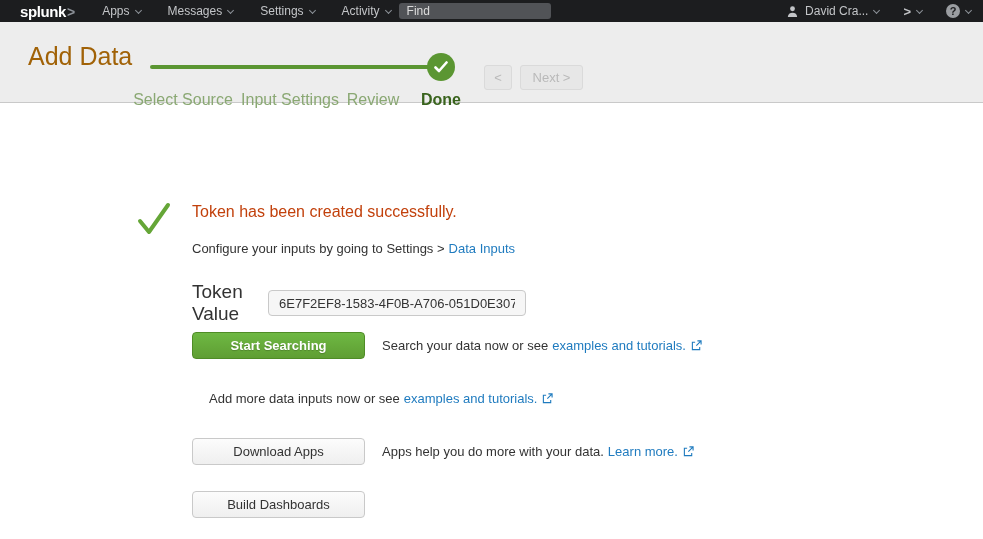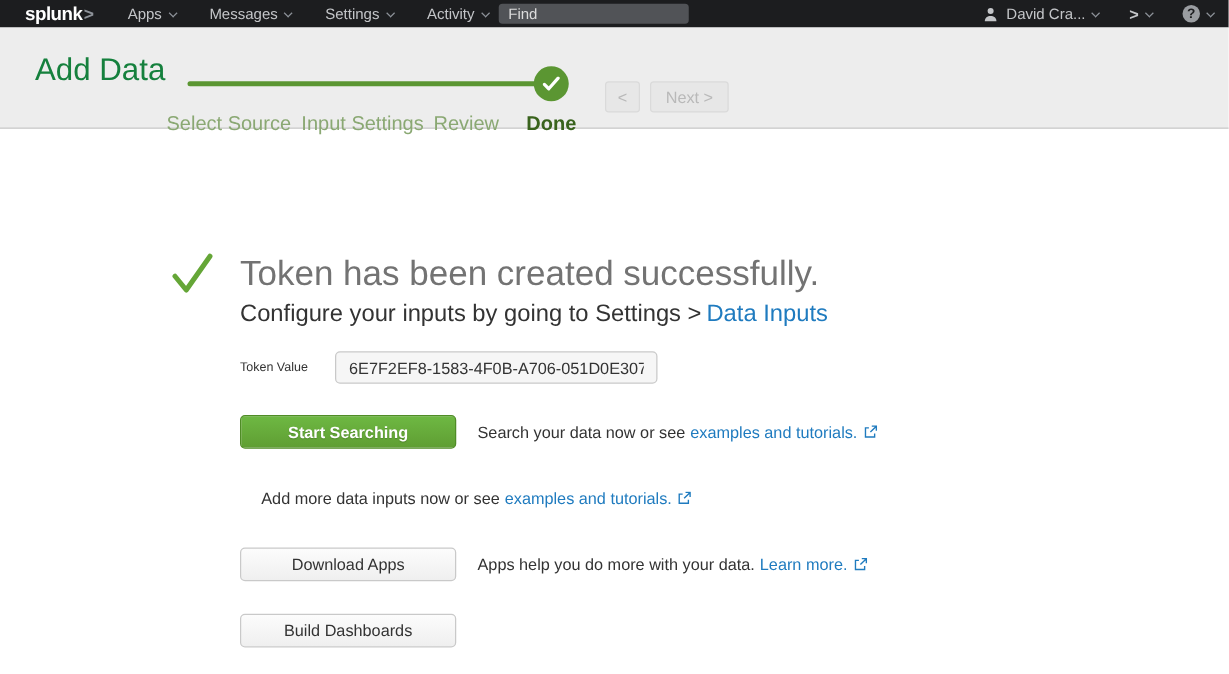--- a/index.html
+++ b/index.html
@@ -49,21 +49,21 @@
     font-size:11px; font-weight:bold; line-height:14px; text-align:center;
   }
 
   
   .page-header {
     position:absolute; top:22px; left:0; width:983px; height:81px;
     background:#ededed; border-bottom:1px solid #c9c9c9;
   }
   .page-title {
     position:absolute; left:28px; top:20px;
-    font-size:25px; font-weight:400; color:#15803d;
+    font-size:25px; font-weight:400; color:#a16207;
   }
   .progress-line {
     position:absolute; left:150px; top:43px; width:280px; height:4px;
     background:#5b9632; border-radius:2px;
   }
   .done-circle {
     position:absolute; left:427px; top:31px; width:28px; height:28px;
     border-radius:50%; background:#5b9632;
     display:flex; align-items:center; justify-content:center;
   }
@@ -79,34 +79,34 @@
     color:#b9b9b9; font-size:13px; text-align:center;
     font-family:"Liberation Sans", sans-serif; cursor:default;
   }
   .back-btn { left:484px; width:28px; }
   .next-btn { left:520px; width:63px;text-align:center; }
 
   
   .success-check { position:absolute; left:137px; top:201px; }
   .success-title {
     position:absolute; left:192px; top:203px;
-    font-size:28px; font-weight:400; color:#737373;
+    font-size:16px; font-weight:400; color:#c2410c;
   }
   .subtitle {
     position:absolute; left:192px; top:241px;
-    font-size:19px; color:#333;
+    font-size:13px; color:#333;
   }
   a.link { color:#1f7bbf; text-decoration:none; cursor:pointer; }
   .subtitle a.link { margin-left:4px; }
 
   .token-row {
     position:absolute; left:192px; top:281px;
     display:flex; align-items:center;
   }
-  .token-label { font-size:10px; color:#333; width:76px; }
+  .token-label { font-size:19px; color:#333; width:76px; }
   .token-field {
     width:258px; height:26px;
     background:#f6f6f6; border:1px solid #c9c9c9; border-radius:4px;
     font-size:13px; color:#333; padding:0 10px;
     font-family:"Liberation Sans", sans-serif;
   }
 
   .actions { position:absolute; left:192px; top:332px; }
   .action-row { display:flex; align-items:center; height:27px; margin-bottom:26px; }
   .act-btn {

